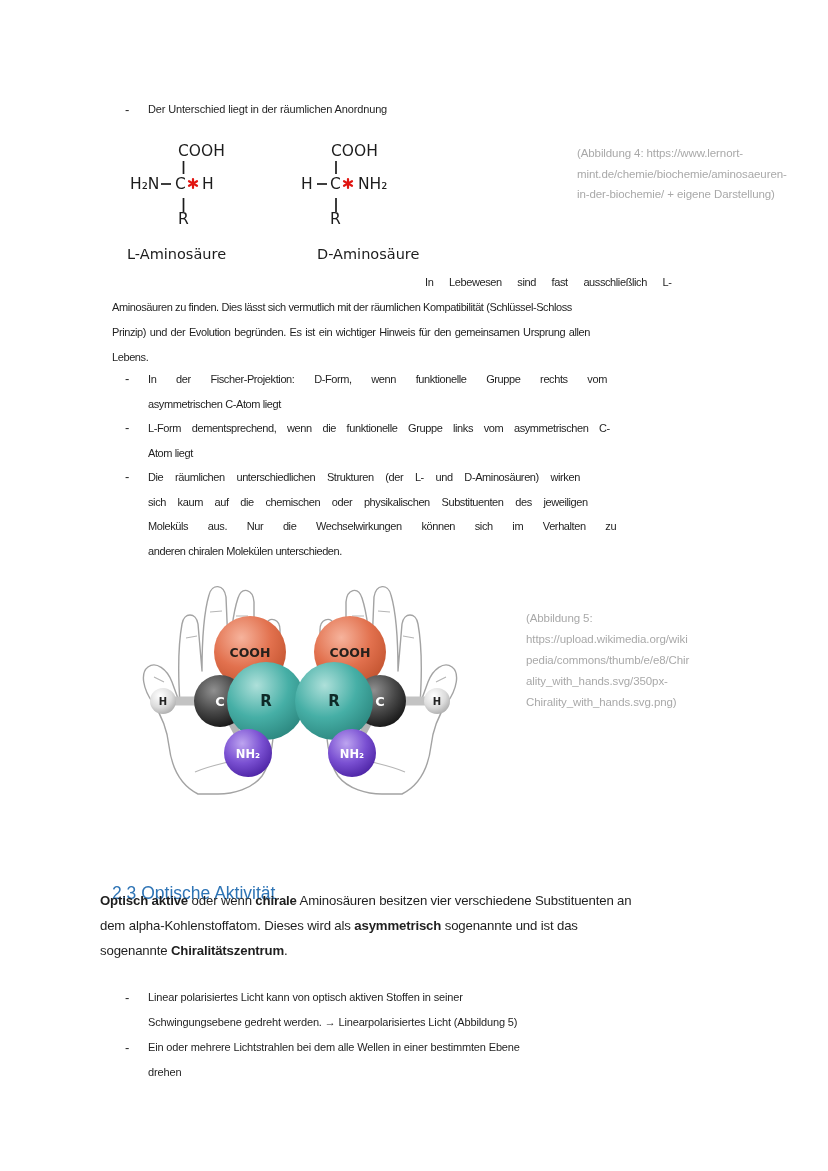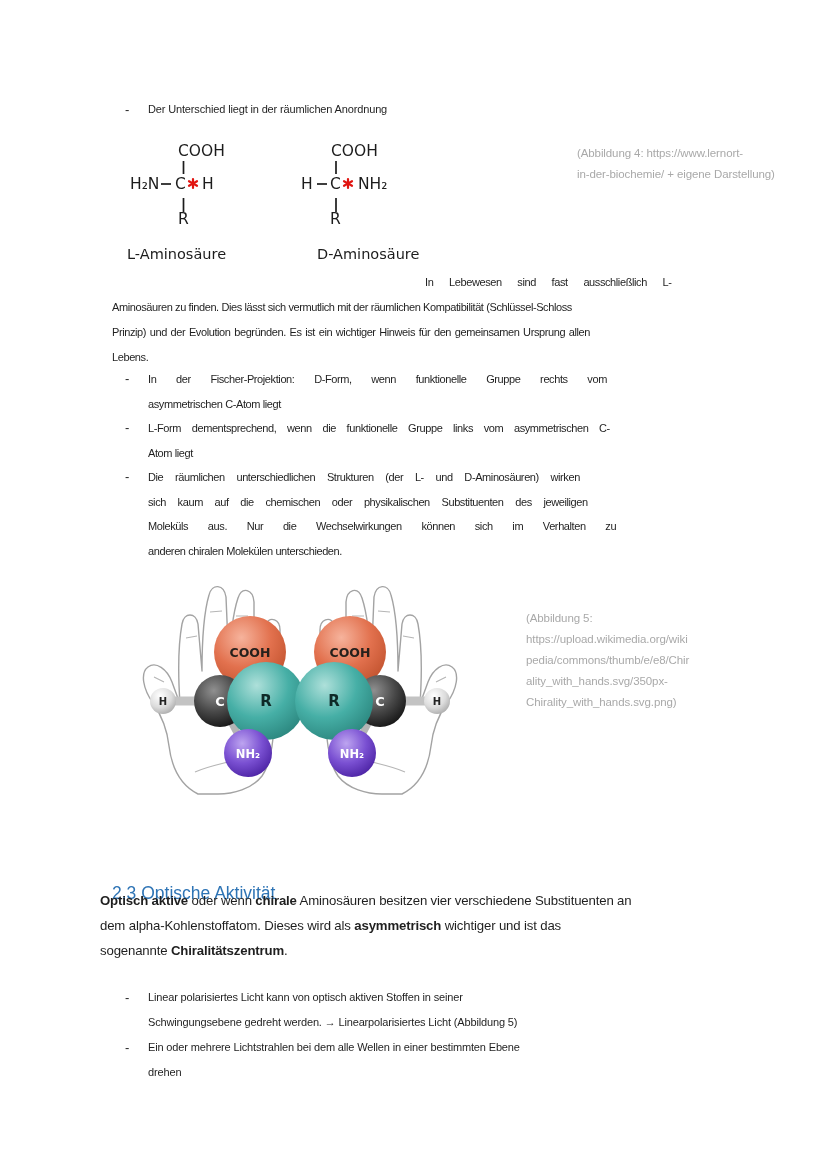--- a/index.html
+++ b/index.html
@@ -91,20 +91,21 @@
         <line x1="-4" y1="2.3" x2="4" y2="-2.3"></line>
       </g>
       <text x="58" y="51">NH₂</text>
       <line x1="36" y1="60" x2="36" y2="74"></line>
       <text x="30" y="86">R</text>
       <text class="small-label" x="17" y="121">D-Aminosäure</text>
     </svg>
 
     <div class="cite cite4">
       <span class="cline">(Abbildung 4: https://www.lernort-</span>
+      <span class="cline">mint.de/chemie/biochemie/aminosaeuren-</span>
       <span class="cline">in-der-biochemie/ + eigene Darstellung)</span>
     </div>
   </div>
 
   <div class="para p1">
     <span class="line ind313 ws13">In Lebewesen sind fast ausschließlich L-</span>
     <span class="line">Aminosäuren zu finden. Dies lässt sich vermutlich mit der räumlichen Kompatibilität (Schlüssel-Schloss</span>
     <span class="line ws1">Prinzip) und der Evolution begründen. Es ist ein wichtiger Hinweis für den gemeinsamen Ursprung allen</span>
     <span class="line">Lebens.</span>
   </div>
@@ -211,21 +212,21 @@
     <span class="cline">https://upload.wikimedia.org/wiki</span>
     <span class="cline">pedia/commons/thumb/e/e8/Chir</span>
     <span class="cline">ality_with_hands.svg/350px-</span>
     <span class="cline">Chirality_with_hands.svg.png)</span>
   </div>
 
   <h2 class="heading">2.3 Optische Aktivität</h2>
 
   <div class="para p2 soft">
     <div class="line"><strong>Optisch aktive</strong><span> oder wenn </span><strong>chirale</strong><span> Aminosäuren besitzen vier verschiedene Substituenten an</span></div>
-    <div class="line"><span>dem alpha-Kohlenstoffatom. Dieses wird als </span><strong>asymmetrisch</strong><span> wichtiger und ist das</span></div>
+    <div class="line"><span>dem alpha-Kohlenstoffatom. Dieses wird als </span><strong>asymmetrisch</strong><span> sogenannte und ist das</span></div>
     <div class="line"><span>sogenannte </span><strong>Chiralitätszentrum</strong><span>.</span></div>
   </div>
 
   <ul class="blist b2 soft">
     <li class="bullet-item">
       <span class="dash">-</span>
       <span class="line">Linear polarisiertes Licht kann von optisch aktiven Stoffen in seiner</span>
       <span class="line">Schwingungsebene gedreht werden. → Linearpolarisiertes Licht (Abbildung 5)</span>
     </li>
     <li class="bullet-item">

